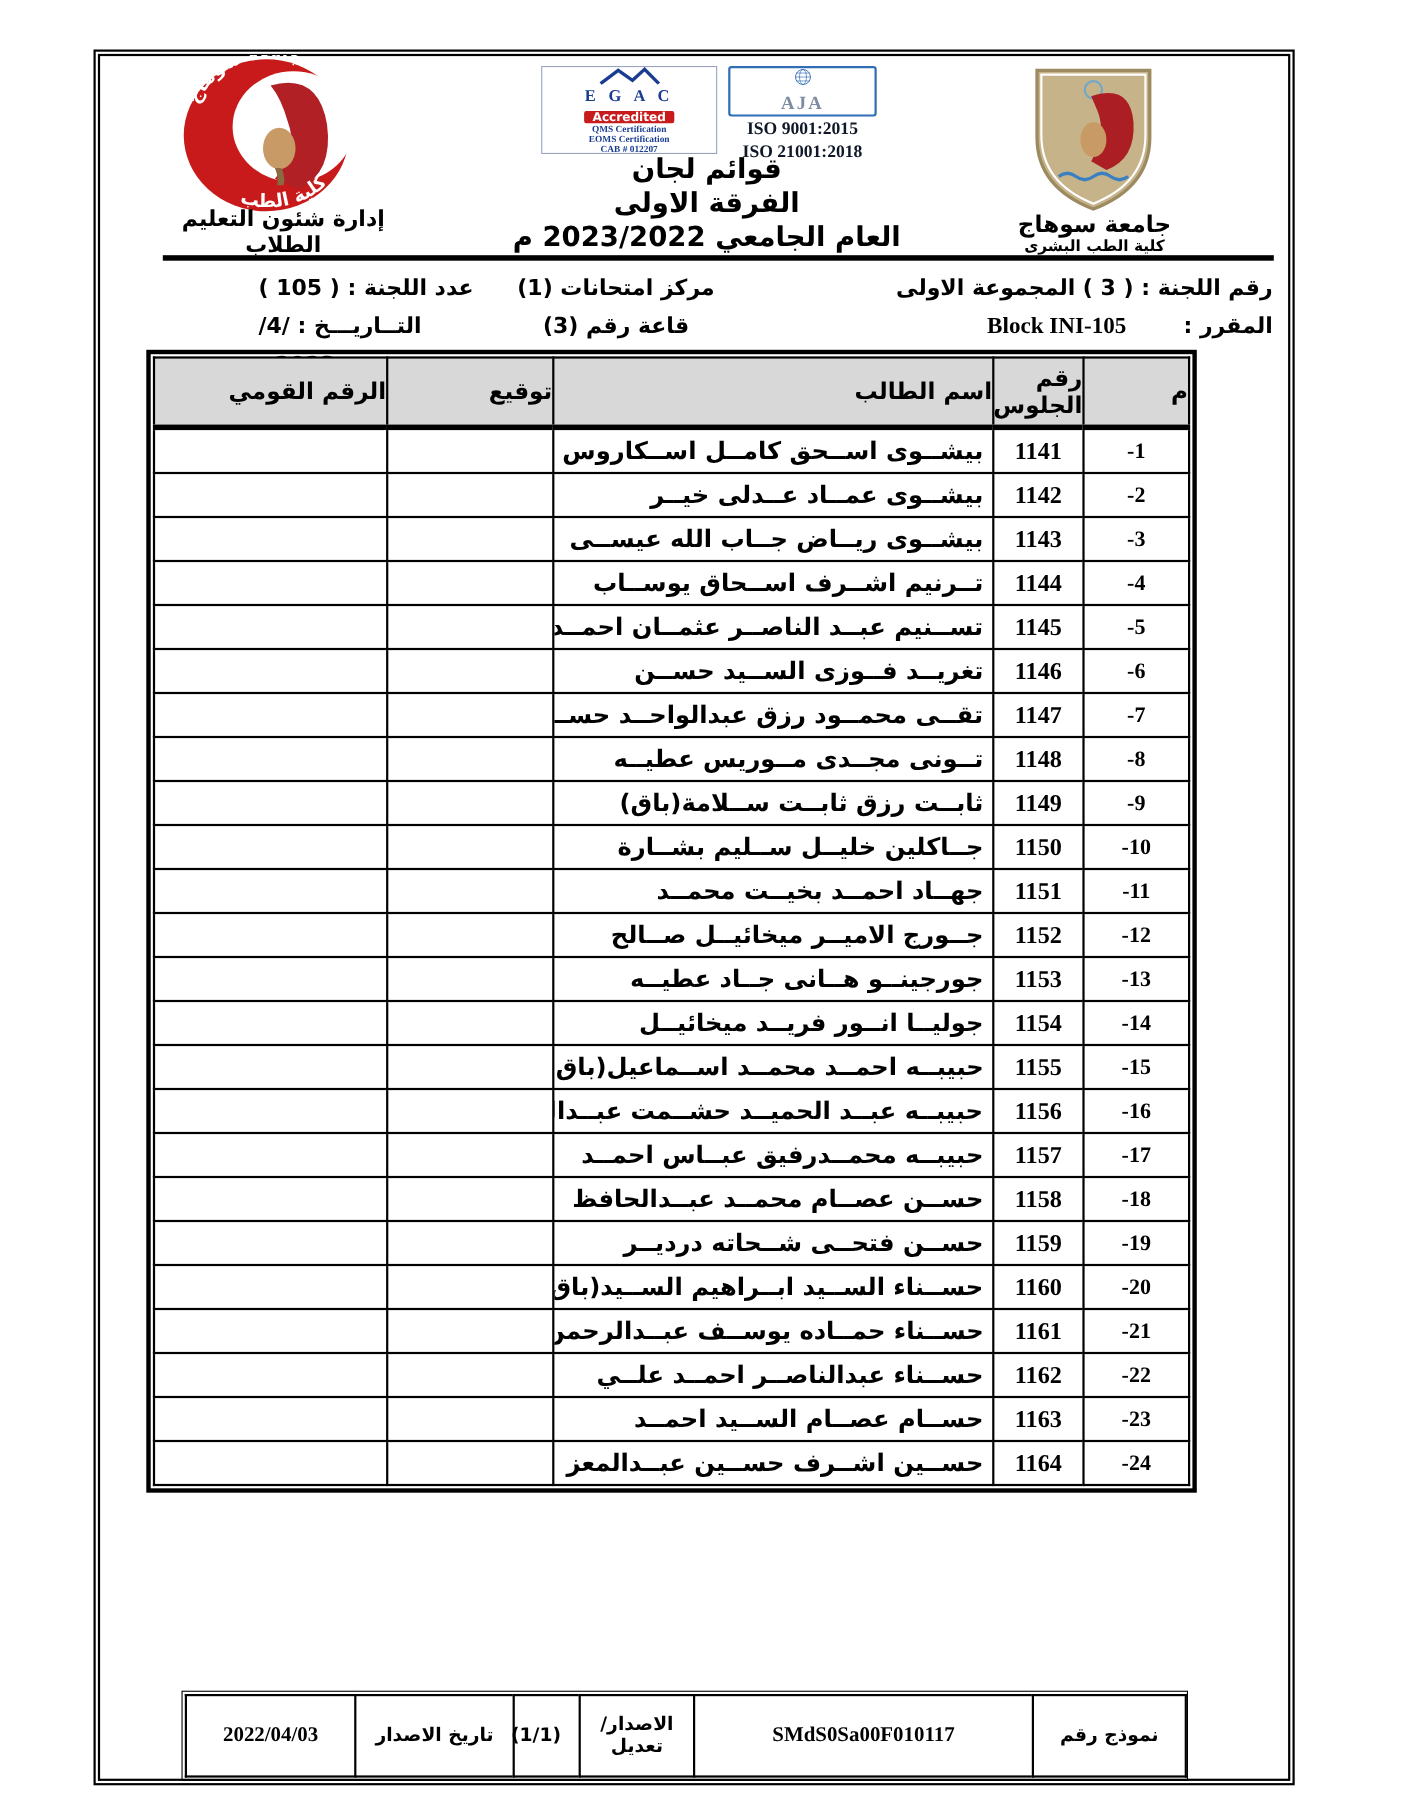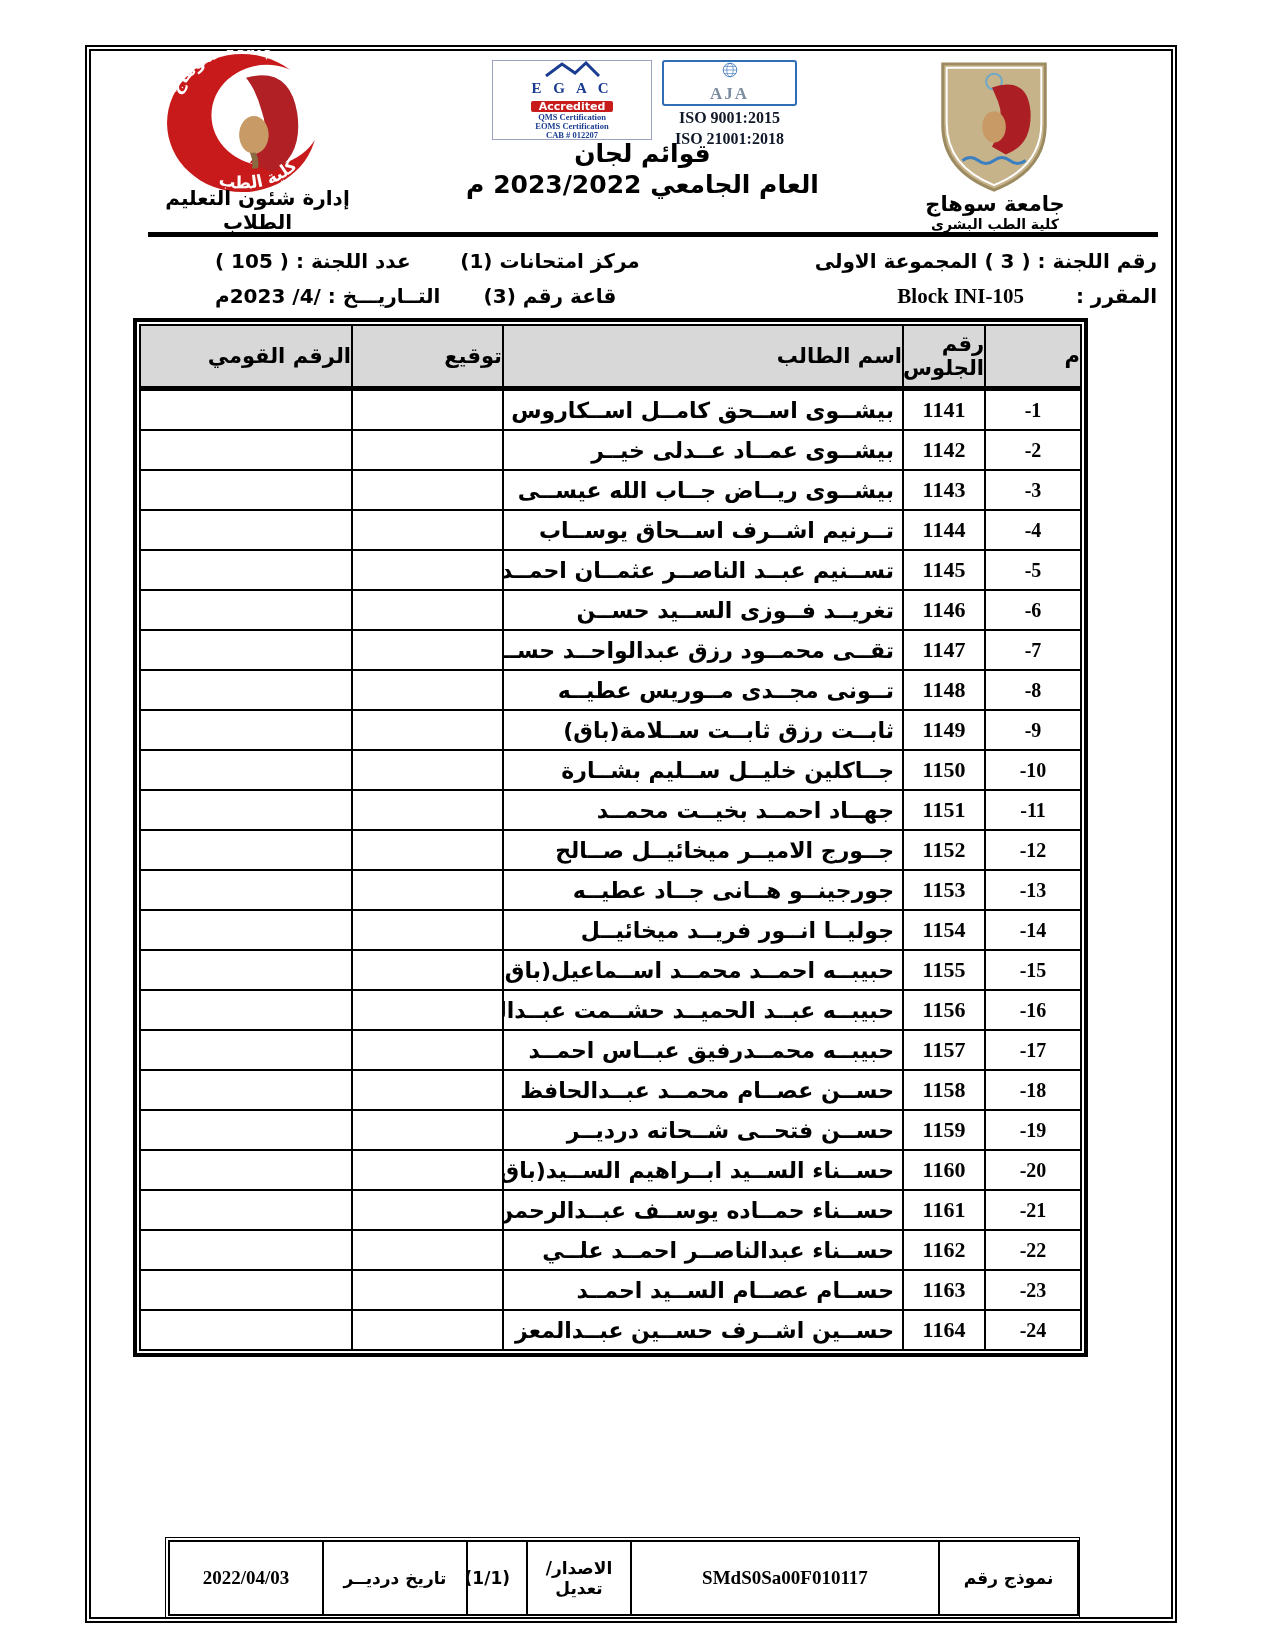--- a/index.html
+++ b/index.html
@@ -24,21 +24,21 @@
   .aja-name{color:#7d8da1;font-size:17px;letter-spacing:2px;font-family:"Liberation Serif",serif;}
   .iso-line{font-size:16px;color:#101828;margin-top:3px;font-family:"Liberation Serif",serif;}
   .center-titles{position:absolute;left:420px;top:138px;width:445px;text-align:center;font-size:25px;line-height:31px;}
   .logo-right{position:absolute;left:932px;top:56px;width:124px;height:138px;}
   .right-text{position:absolute;left:880px;top:192px;width:230px;text-align:center;}
   .right-text .l1{font-size:21px;}
   .right-text .l2{font-size:14px;}
   .rule{position:absolute;left:148px;top:232px;width:1010px;height:5px;background:#000;}
   
   .info{position:absolute;top:244px;left:0;width:1275px;direction:rtl;font-size:20px;}
-  .info .line{height:35px;line-height:35px;}
+  .info .line{height:35px;line-height:35px;margin-left:20px;}
   .info-right{position:absolute;right:118px;top:0;width:420px;text-align:right;}
   .info-center{position:absolute;right:610px;top:0;width:230px;text-align:center;}
   .info-left{position:absolute;right:815px;top:0;width:245px;text-align:left;}
   .course-code{margin-right:45px;font-size:21px;}
   
   .main-wrap{position:absolute;left:133px;top:318px;width:955px;border:4px solid #000;padding:2px;box-sizing:border-box;}
   table{border-collapse:collapse;}
   .main-table{direction:rtl;width:100%;border:1px solid #000;table-layout:fixed;}
   .main-table col:nth-child(1){width:96px;}
   .main-table col:nth-child(2){width:82px;}
@@ -109,20 +109,21 @@
         </svg>
         <span class="aja-name">AJA</span>
       </div>
       <div class="iso-line">ISO 9001:2015</div>
       <div class="iso-line">ISO 21001:2018</div>
     </div>
   </div>
 
   <div class="center-titles">
     <div>قوائم لجان</div>
+    <div>الفرقة الاولى</div>
     <div>العام الجامعي 2023/2022 م</div>
   </div>
 
   <svg class="logo-right" viewBox="0 0 124 140">
     <path d="M10 8 H114 V70 Q114 116 62 136 Q10 116 10 70 Z" fill="#c7b38a" stroke="#9c8a60" stroke-width="3"></path>
     <path d="M14 12 H110 V68 Q110 112 62 131 Q14 112 14 68 Z" fill="none" stroke="#ffffff" stroke-width="2"></path>
     <circle cx="62" cy="26" r="8" fill="none" stroke="#6fa8c9" stroke-width="2"></circle>
     <path d="M60 32 Q96 20 99 56 Q101 90 74 100 L60 92 Q74 66 66 46 Z" fill="#ab1f24"></path>
     <ellipse cx="62" cy="72" rx="12" ry="16" fill="#c89a66"></ellipse>
     <path d="M30 106 q8 -6 16 0 q8 6 16 0 q8 -6 16 0 q8 6 16 0" fill="none" stroke="#3a7fc1" stroke-width="3"></path>
@@ -353,19 +354,19 @@
           <col>
           <col>
           <col>
         </colgroup>
       <tbody>
           <tr>
         <td>نموذج رقم</td>
         <td class="latin">SMdS0Sa00F010117</td>
         <td>الاصدار/تعديل</td>
         <td>(1/1)</td>
-        <td>تاريخ درديــر</td>
+        <td>تاريخ الاصدار</td>
         <td class="latin">2022/04/03</td>
       </tr>
     </tbody>
       </table>
   </div>
 </div>
 
 </body></html>

